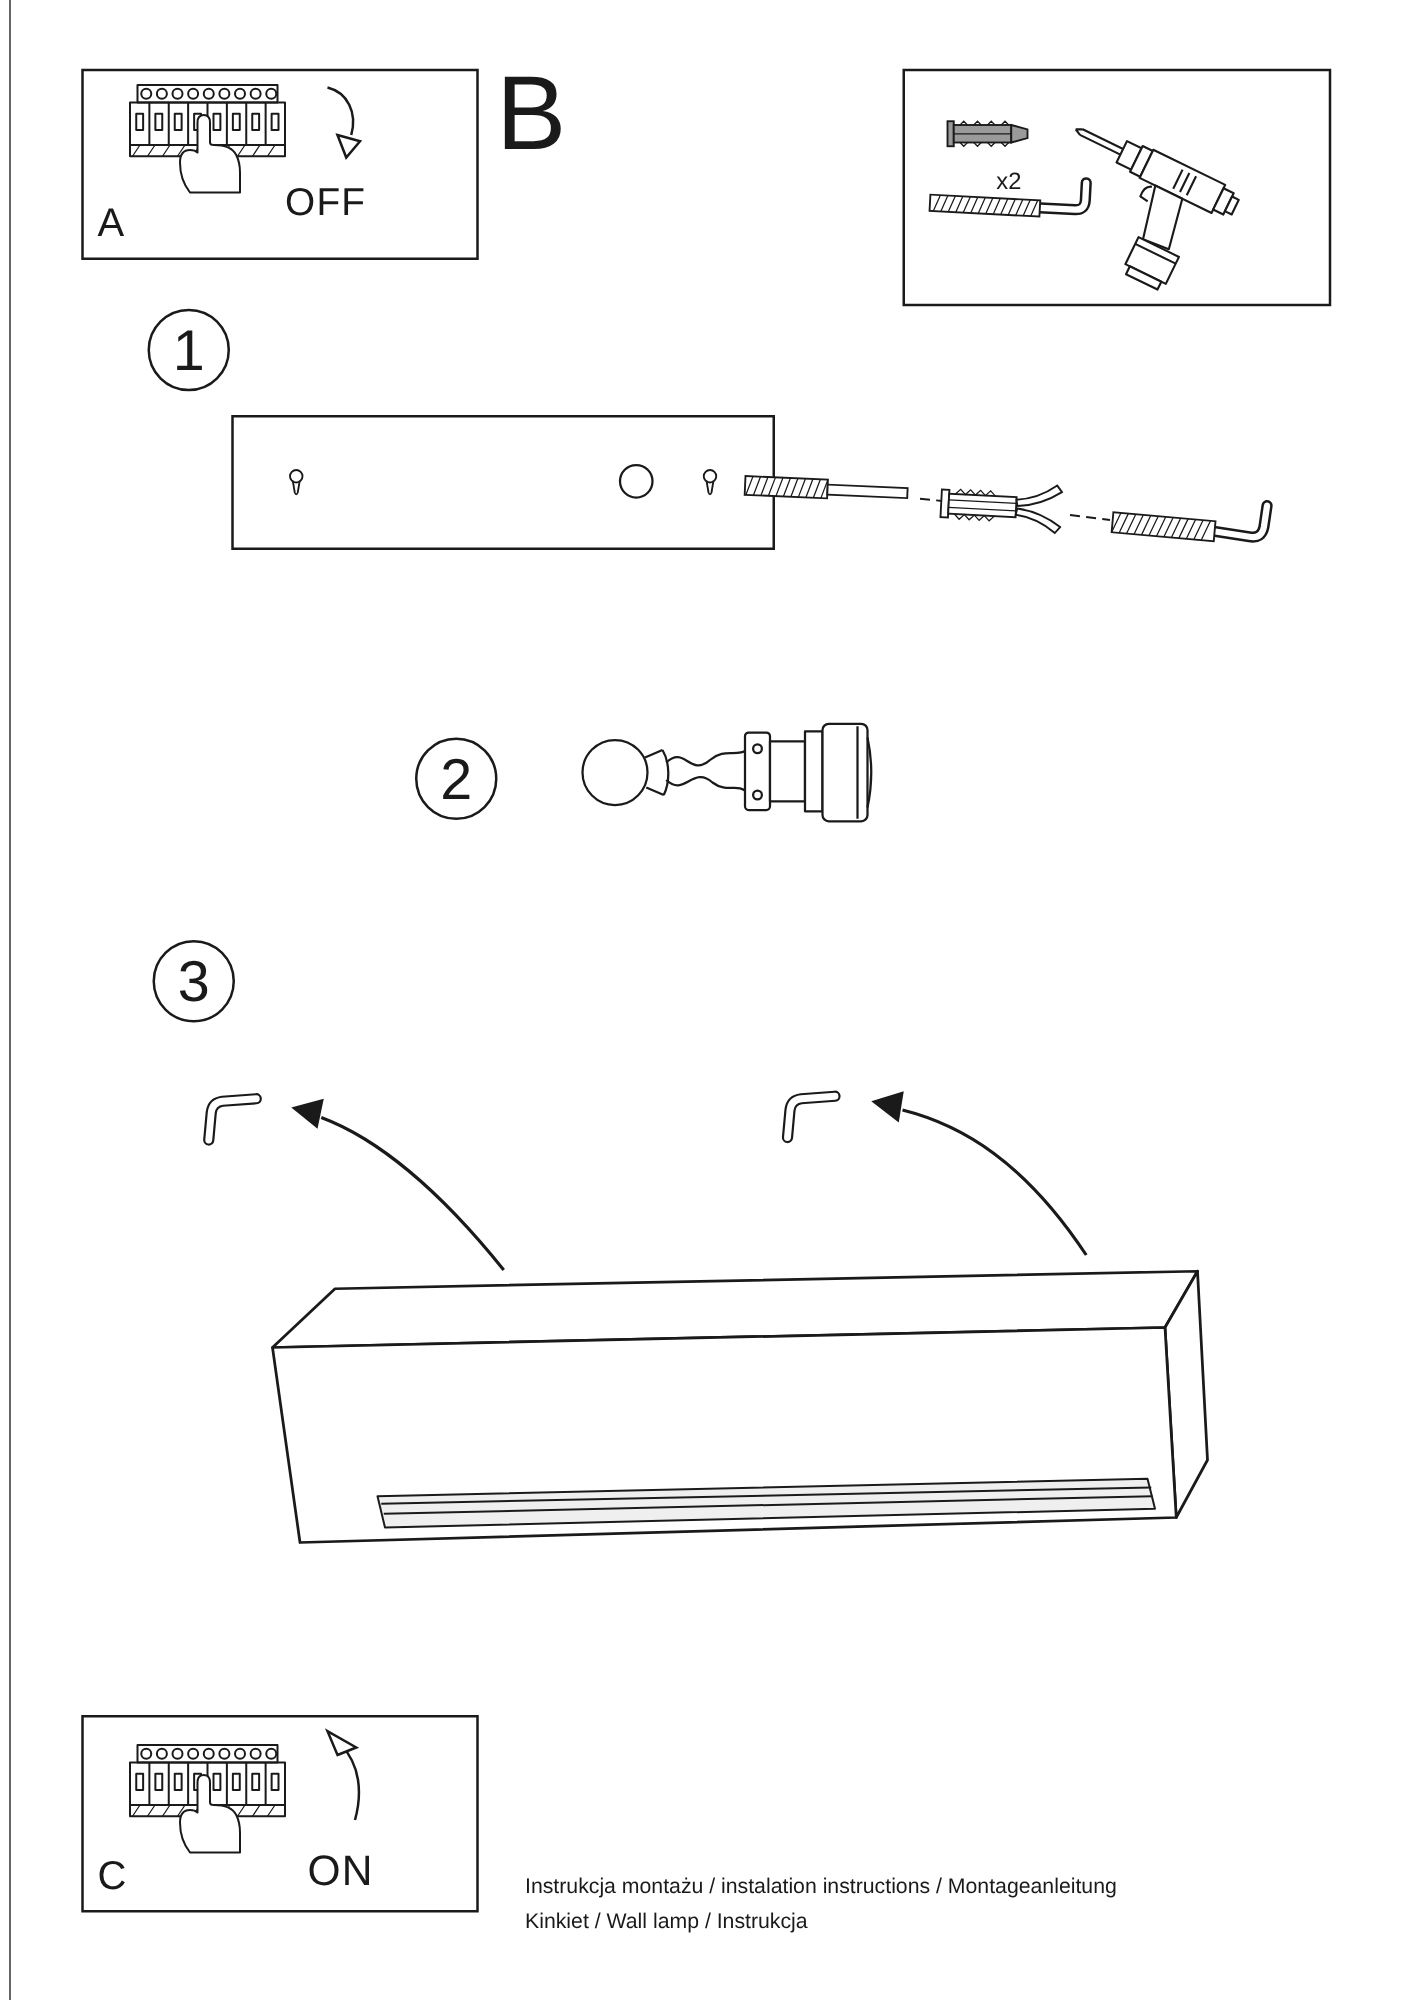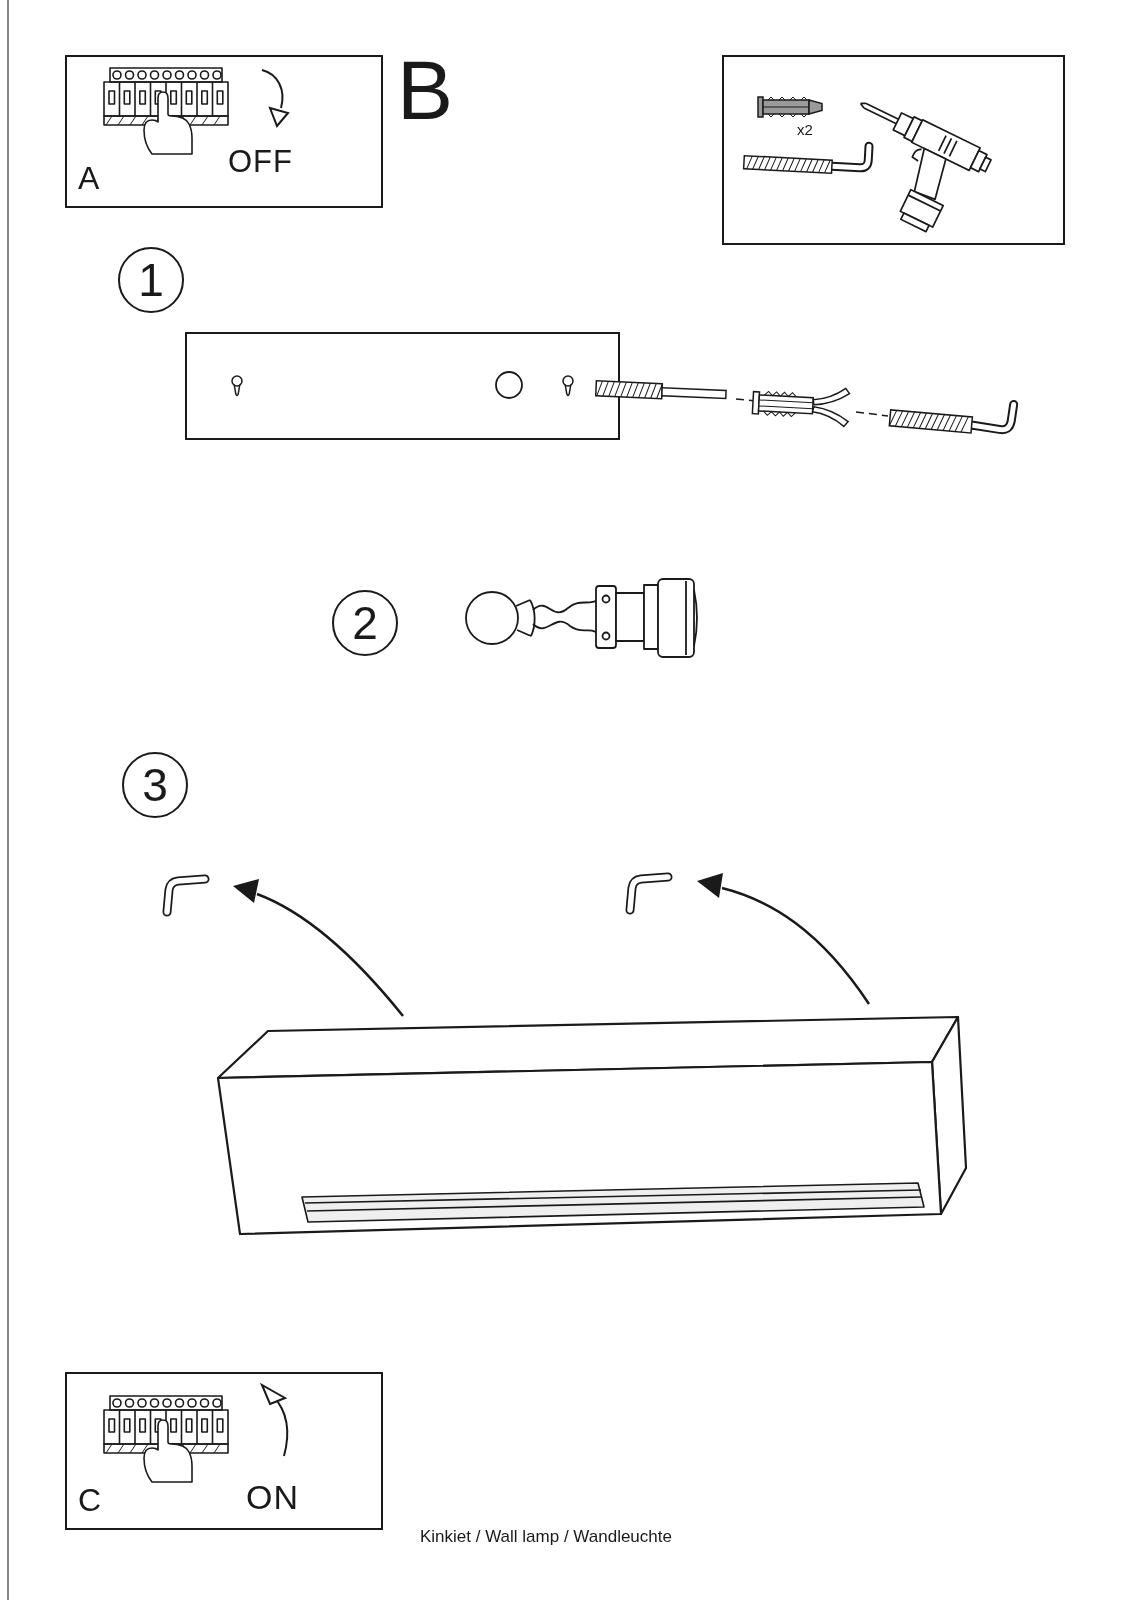--- a/index.html
+++ b/index.html
@@ -10,21 +10,21 @@
   }
   .box{position:absolute;border:2px solid #1a1a1a;background:transparent}
   #box-a{left:65px;top:55px;width:318px;height:153px}
   #box-tools{left:722px;top:55px;width:343px;height:190px}
   #box-c{left:65px;top:1372px;width:318px;height:158px}
   #art{position:absolute;left:0;top:0;z-index:2}
   .label{position:absolute;z-index:3;line-height:1;white-space:nowrap}
   #label-a{left:78px;top:162px;font-size:32px}
   #label-off{left:228px;top:146px;font-size:31px;letter-spacing:1px}
   #label-b{left:397px;top:48px;font-size:84px}
-  #label-x2{left:797px;top:122px;font-size:15px}
+  #label-x2{left:797px;top:136px;font-size:19px}
   #label-c{left:78px;top:1484px;font-size:32px}
   #label-on{left:246px;top:1480px;font-size:34px;letter-spacing:1px}
   .circle-num{
     position:absolute;z-index:3;width:66px;height:66px;border:2.5px solid #1a1a1a;
     border-radius:50%;display:flex;align-items:center;justify-content:center;
     font-size:46px;background:#fff
   }
   #step1-num{left:118px;top:247px}
   #step2-num{left:332px;top:590px}
   #step3-num{left:122px;top:752px}
@@ -210,15 +210,16 @@
   <div class="circle-num" id="step2-num">
     <span>2</span>
   </div>
   <div class="circle-num" id="step3-num">
     <span>3</span>
   </div>
 
   <div class="label" id="label-c">C</div>
   <div class="label" id="label-on">ON</div>
 
-  <div class="footer-line" id="footer2">Kinkiet / Wall lamp / Wandleuchte</div>
+  <div class="footer-line" id="footer1">Instrukcja montażu / instalation instructions / Montageanleitung</div>
+  <div class="footer-line" id="footer2">Kinkiet / Wall lamp / Instrukcja</div>
 
 </div>
 
 </body></html>

